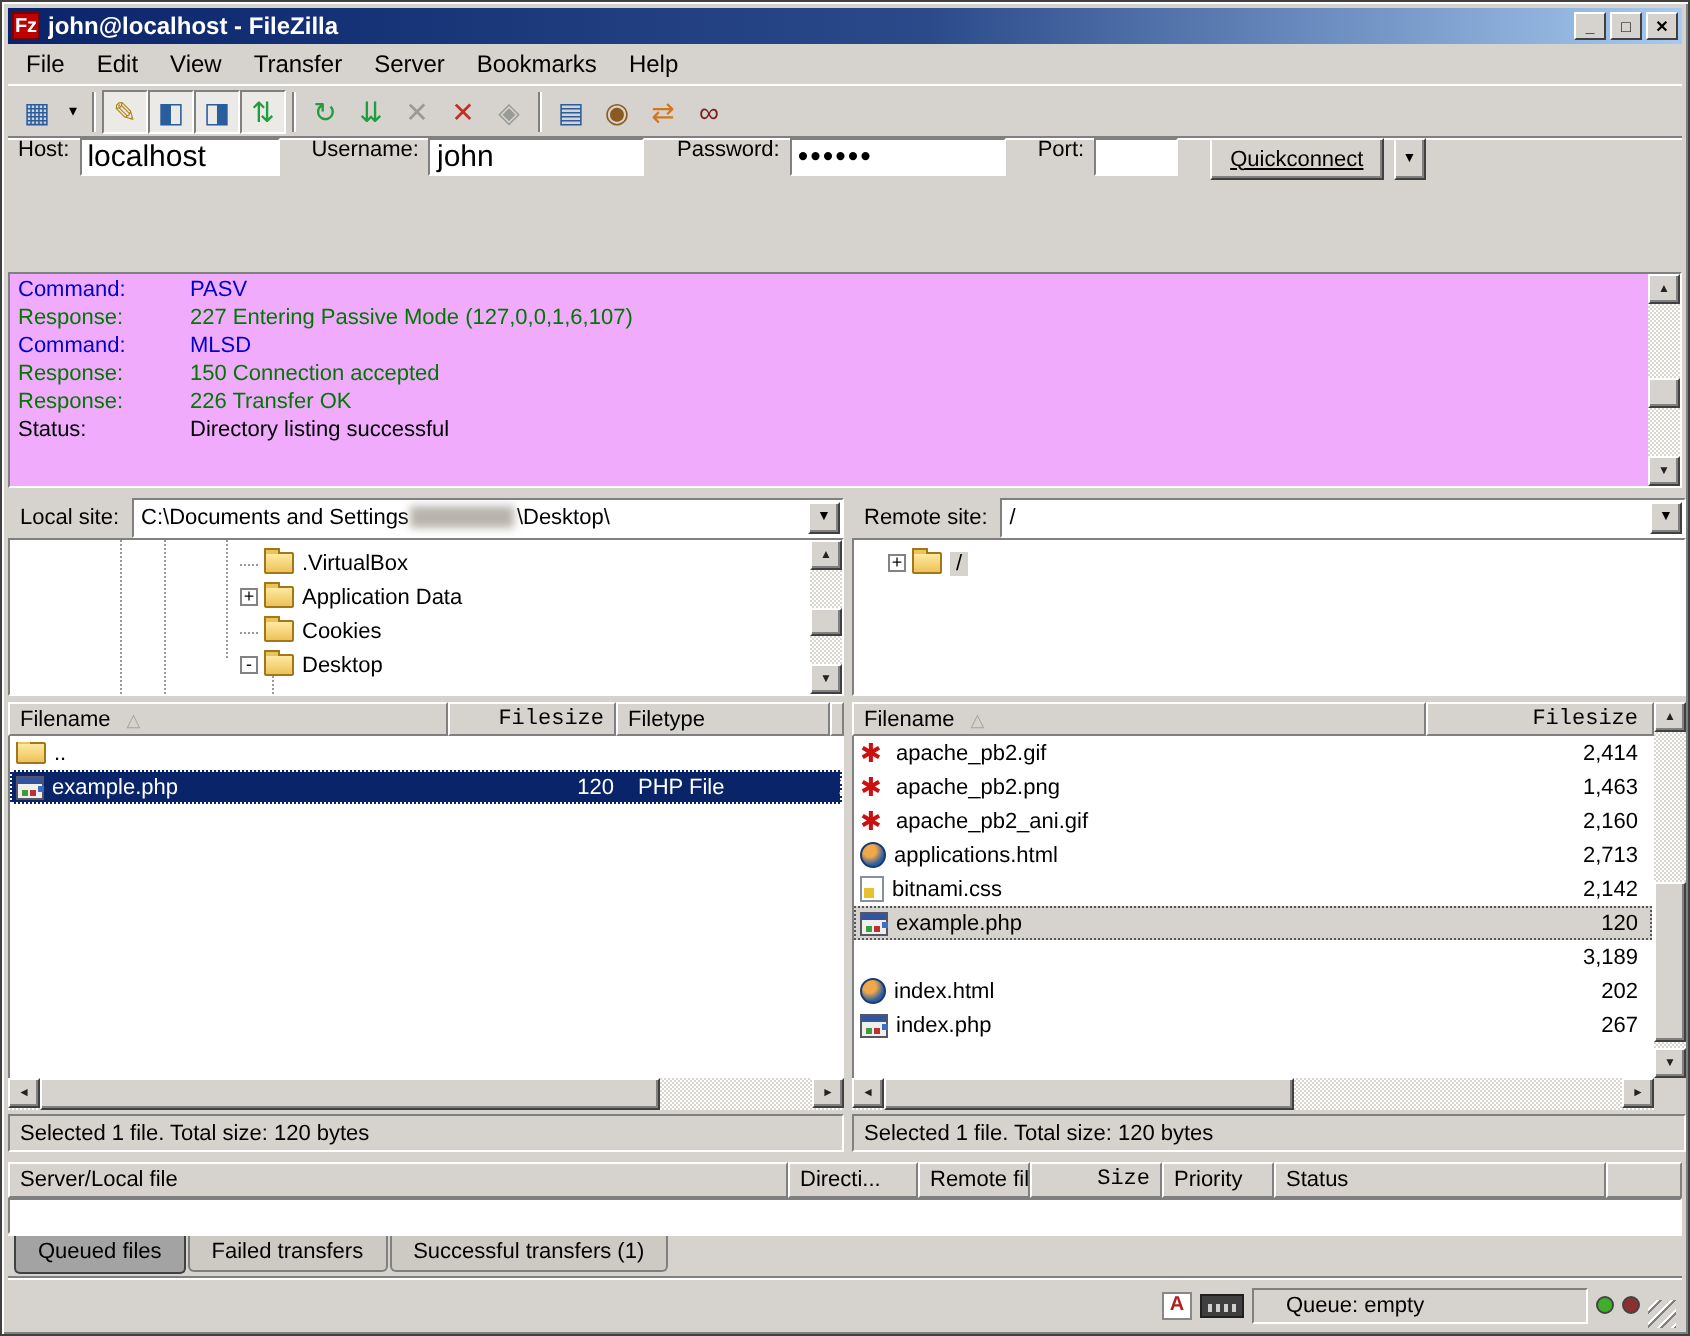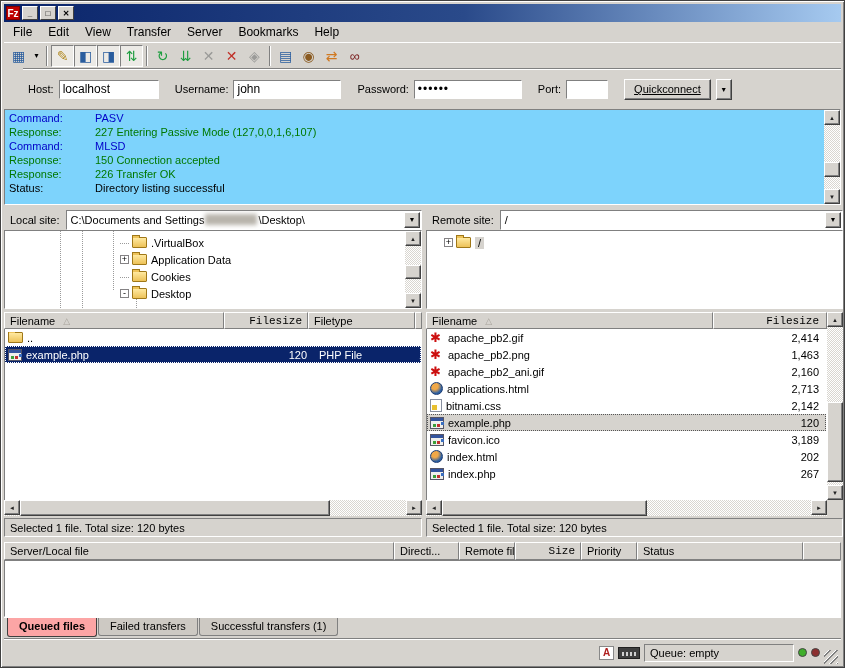--- a/index.html
+++ b/index.html
@@ -20,34 +20,34 @@
   .menu-item{padding:18px 8px;}
   
   .toolbar{height:26px;flex:none;display:flex;align-items:center;padding:0 3px;border-top:1px solid #fff;}
   .tbtn{width:23px;height:22px;display:flex;align-items:center;justify-content:center;font-size:14px;flex:none;}
   .tbtn.drop{width:13px;font-size:8px;color:#000;}
   .tbtn.pressed{border:1px solid;border-color:#808080 #fff #fff #808080;background:#eceae6;}
   .tbtn.tsep{width:2px;height:20px;border-left:1px solid #808080;border-right:1px solid #fff;margin:0 3px;}
   .c-blue{color:#2a5d9e}.c-green{color:#1f9e40}.c-gray{color:#9a9a98}.c-red{color:#c03028}
   .c-olive{color:#b08820}.c-brown{color:#8a5a20}.c-orange{color:#d07820}.c-darkred{color:#7a1f1f}
   
-  .qcbar{height:41px;flex:none;display:flex;align-items:center;gap:5px;padding:0 5px;font-size:11px;
-         border-top:1px solid #808080;box-shadow:0 1px 0 #fff inset;margin-left:19px;}
+  .qcbar{height:24px;flex:none;display:flex;gap:5px;padding:0 5px;font-size:11px;
+         border-top:1px solid #808080;box-shadow:0 1px 0 #fff inset;}
   .sunken{border:1px solid;border-color:#808080 #fff #fff #808080;background:#fff;}
-  .qc-input{height:19px;font-size:12px;padding:2px 3px;display:flex;align-items:center;white-space:nowrap;overflow:hidden;}
+  .qc-input{height:19px;font-size:15px;padding:2px 3px;display:flex;align-items:center;white-space:nowrap;overflow:hidden;}
   .w-host{width:100px}.w-user{width:108px}.w-pass{width:108px;letter-spacing:1px}.w-port{width:42px}
   .qc-btn{height:21px;border:1px solid;border-color:#fff #404040 #404040 #fff;background:#d6d3ce;
           box-shadow:inset -1px -1px 0 #808080;padding:0 9px;font-size:11px;display:flex;align-items:center;}
   .qc-btn u{text-decoration:underline;}
   .qc-drop{width:16px;height:21px;border:1px solid;border-color:#fff #404040 #404040 #fff;background:#d6d3ce;
            box-shadow:inset -1px -1px 0 #808080;font-size:7px;display:flex;align-items:center;justify-content:center;}
   .qc-sp{flex:none;width:6px;}
   
-  .log{height:96px;flex:none;position:relative;background:#7dd3fc;overflow:hidden;font-size:11px;line-height:14px;
-       border:1px solid;border-color:#808080 #fff #fff #808080;}
+  .log{height:108px;flex:none;position:relative;background:#f0abfc;overflow:hidden;font-size:11px;line-height:14px;
+       border:1px solid;border-color:#808080 #fff #fff #808080;margin-top:44px;}
   .log-row{display:flex;}
   .log-row .lbl{width:90px;padding-left:4px;flex:none;}
   .log-row.command{color:#0000c8;}
   .log-row.response{color:#007800;}
   .log-row.status{color:#000;}
   
   .vscroll{position:absolute;right:0;top:0;width:16px;
            background:repeating-conic-gradient(#fff 0% 25%, #d9d6d0 0% 50%) 0 0/2px 2px;}
   .hscroll{position:absolute;bottom:0;left:0;height:16px;
            background:repeating-conic-gradient(#fff 0% 25%, #d9d6d0 0% 50%) 0 0/2px 2px;}
@@ -122,44 +122,45 @@
   .lb-r{height:171px;margin-right:16px;}
   .selstatus{height:19px;margin-top:2px;border:1px solid;border-color:#808080 #fff #fff #808080;
              display:flex;align-items:center;padding:0 5px;font-size:11px;flex:1;}
   
   .qhdr{height:18px;display:flex;font-size:11px;margin-top:5px;flex:none;}
   .qc1{width:390px}.qc2{width:65px}.qc3{width:56px}.qc4{width:66px}.qc5{width:56px}.qc6{width:166px}.qc7{flex:1}
   .queue-body{flex:1;background:#fff;border:1px solid;border-color:#808080 #fff #fff #808080;}
   .tabs{height:21px;flex:none;display:flex;align-items:flex-start;padding-left:3px;border-top:1px solid #fff;}
   .tab{padding:2px 11px;font-size:11px;background:#cdc9c3;border:1px solid #808080;border-top:none;
        border-radius:0 0 3px 3px;margin-right:1px;height:18px;}
-  .tab.active{background:#fca5a5;font-weight:bold;height:19px;border-color:#404040;text-align:center;}
+  .tab.active{background:#a3a3a3;font-weight:normal;height:19px;border-color:#404040;text-align:center;}
   
   .statusbar{height:26px;flex:none;display:flex;align-items:center;justify-content:flex-end;gap:4px;
              padding:2px 3px 0 3px;border-top:1px solid #808080;box-shadow:0 1px 0 #fff inset;}
   .ascii{width:15px;height:14px;background:#fff;border:1px solid #888;color:#b02020;font-size:10px;
          font-weight:bold;text-align:center;line-height:12px;flex:none;}
   .badge{width:22px;height:12px;background:#3f3f3f;border:1px solid #202020;position:relative;flex:none;}
   .badge::before{content:"";position:absolute;left:3px;top:4px;width:15px;height:4px;
                  background:repeating-linear-gradient(90deg,#cfcfcf 0 2px,#3f3f3f 2px 4px);}
-  .qbox{width:150px;height:18px;border:1px solid;border-color:#808080 #fff #fff #808080;
-        display:flex;align-items:center;padding:0 5px;font-size:11px;flex:none;}
+  .qbox{width:168px;height:18px;border:1px solid;border-color:#808080 #fff #fff #808080;
+        display:flex;align-items:center;padding:0 16px;font-size:11px;flex:none;}
   .led{width:9px;height:9px;border-radius:50%;border:1px solid #444;flex:none;}
   .led.green{background:#3fae2a;}
   .led.red{background:#8c2f2f;}
   .grip{width:14px;height:14px;flex:none;align-self:flex-end;
         background:repeating-linear-gradient(135deg,transparent 0 3px,#fff 3px 4px,#808080 4px 5px);}
 </style>
 </head>
 <body>
 
 <div class="win">
 
   <div class="titlebar">
     <span class="app-logo">Fz</span>
+    <span class="title-text">john@localhost - FileZilla</span>
     <span style="display:flex">
 
     <span class="winbtn">
           <span>_</span>
         </span>
         <span class="winbtn">
           <span>□</span>
         </span>
         <span class="winbtn">
           <span>✕</span>
@@ -433,24 +434,20 @@
 
           <div class="file-row selected-inactive">
             <span class="c-name rc-name">
               <span class="fi icon-php"></span>
               <span>example.php</span>
             </span>
             <span class="c-right rc-size" style="flex:1;">120</span>
           </div>
 
           <div class="file-row">
-            <span class="c-name rc-name">
-              <span class="fi icon-php"></span>
-              <span>favicon.ico</span>
-            </span>
             <span class="c-right rc-size" style="flex:1;">3,189</span>
           </div>
 
           <div class="file-row">
             <span class="c-name rc-name">
               <span class="fi icon-html"></span>
               <span>index.html</span>
             </span>
             <span class="c-right rc-size" style="flex:1;">202</span>
           </div>

